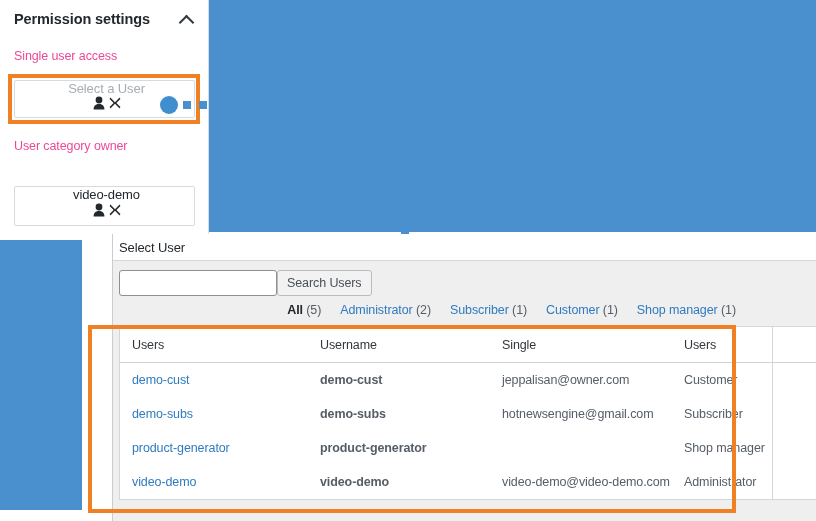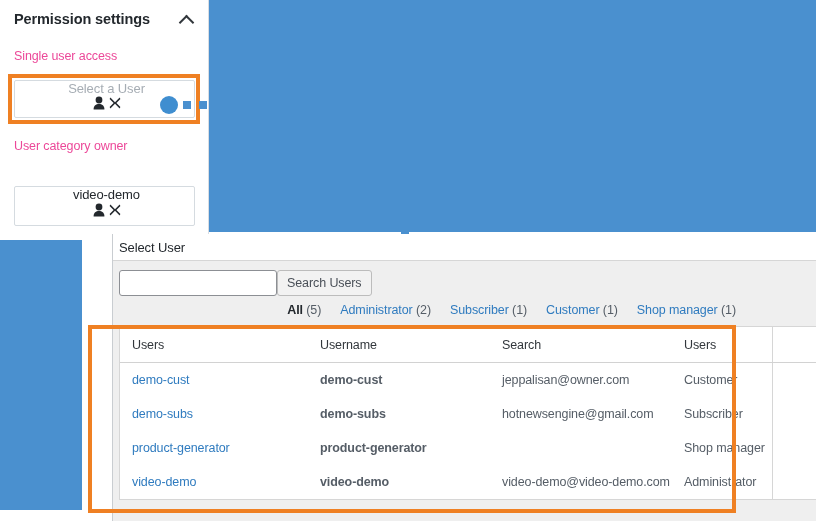--- a/index.html
+++ b/index.html
@@ -411,21 +411,21 @@
             <col class="c1">
               <col class="c2">
               <col class="c3">
               <col class="c4">
               <col class="c5">
           </colgroup>
           <thead>
             <tr>
               <th>Users</th>
               <th>Username</th>
-              <th>Search</th>
+              <th>Single</th>
               <th>Users</th>
               <th class="col-sep"></th>
             </tr>
           </thead>
           <tbody>
             <tr>
               <td class="col-name"><a>demo-cust</a></td>
               <td class="col-username">demo-cust</td>
               <td>jeppalisan@owner.com</td>
               <td>Customer</td>

